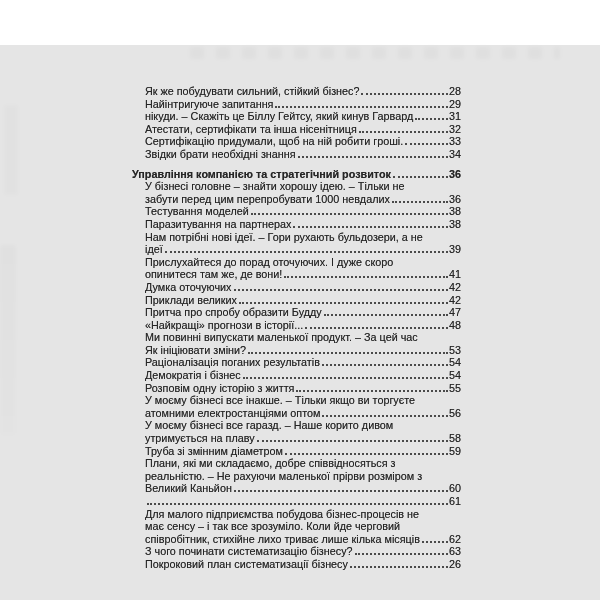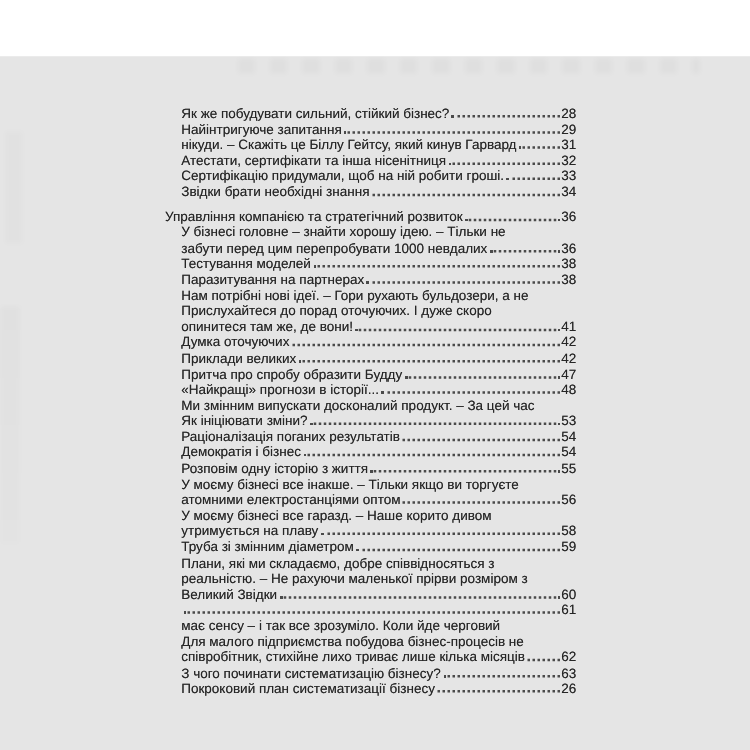--- a/index.html
+++ b/index.html
@@ -45,21 +45,21 @@
     top: 40px;
     left: 145px;
     width: 316px;
     color: #262626;
     font-size: 10.8px;
     line-height: 12.6px;
     text-shadow: 0 0 0.4px rgba(20,20,20,0.55);
   }
   .entry { margin: 0; }
   .entry.level1 { margin-left: -13px; }
-  .entry.section { margin-top: 7px; }
+  .entry.section { margin-top: 7px; font-weight: bold; }
   .line { display: flex; align-items: baseline; }
   .ttl { white-space: nowrap; }
   .leader {
     flex: 1 1 auto;
     min-width: 6px;
     border-bottom: 2px dotted #4a4a4a;
     margin: 0 1px 2px 2px;
     height: 1px;
   }
   .pg { white-space: nowrap; }
@@ -155,20 +155,25 @@
         <div class="line">
           <span class="ttl">Паразитування на партнерах</span>
           <span class="leader"></span>
           <span class="pg">38</span>
         </div>
       </div>
       <div class="entry level2">
         <div class="line">
           <span class="ttl">Нам потрібні нові ідеї. – Гори рухають бульдозери, а не</span>
         </div>
+        <div class="line">
+          <span class="ttl">ідеї</span>
+          <span class="leader"></span>
+          <span class="pg">39</span>
+        </div>
       </div>
       <div class="entry level2">
         <div class="line">
           <span class="ttl">Прислухайтеся до порад оточуючих. І дуже скоро</span>
         </div>
         <div class="line">
           <span class="ttl">опинитеся там же, де вони!</span>
           <span class="leader"></span>
           <span class="pg">41</span>
         </div>
@@ -196,21 +201,21 @@
       </div>
       <div class="entry level2">
         <div class="line">
           <span class="ttl">«Найкращі» прогнози в історії...</span>
           <span class="leader"></span>
           <span class="pg">48</span>
         </div>
       </div>
       <div class="entry level2">
         <div class="line">
-          <span class="ttl">Ми змінним випускати досконалий продукт. – За цей час</span>
+          <span class="ttl">Ми повинні випускати маленької продукт. – За цей час</span>
         </div>
       </div>
       <div class="entry level2">
         <div class="line">
           <span class="ttl">Як ініціювати зміни?</span>
           <span class="leader"></span>
           <span class="pg">53</span>
         </div>
       </div>
       <div class="entry level2">
@@ -262,37 +267,37 @@
         </div>
       </div>
       <div class="entry level2">
         <div class="line">
           <span class="ttl">Плани, які ми складаємо, добре співвідносяться з</span>
         </div>
         <div class="line">
           <span class="ttl">реальністю. – Не рахуючи маленької прірви розміром з</span>
         </div>
         <div class="line">
-          <span class="ttl">Великий Звідки</span>
+          <span class="ttl">Великий Каньйон</span>
           <span class="leader"></span>
           <span class="pg">60</span>
         </div>
       </div>
       <div class="entry level2">
         <div class="line">
           <span class="leader"></span>
           <span class="pg">61</span>
         </div>
       </div>
       <div class="entry level2">
         <div class="line">
+          <span class="ttl">Для малого підприємства побудова бізнес-процесів не</span>
+        </div>
+        <div class="line">
           <span class="ttl">має сенсу – і так все зрозуміло. Коли йде черговий</span>
-        </div>
-        <div class="line">
-          <span class="ttl">Для малого підприємства побудова бізнес-процесів не</span>
         </div>
         <div class="line">
           <span class="ttl">співробітник, стихійне лихо триває лише кілька місяців</span>
           <span class="leader"></span>
           <span class="pg">62</span>
         </div>
       </div>
       <div class="entry level2">
         <div class="line">
           <span class="ttl">З чого починати систематизацію бізнесу?</span>

